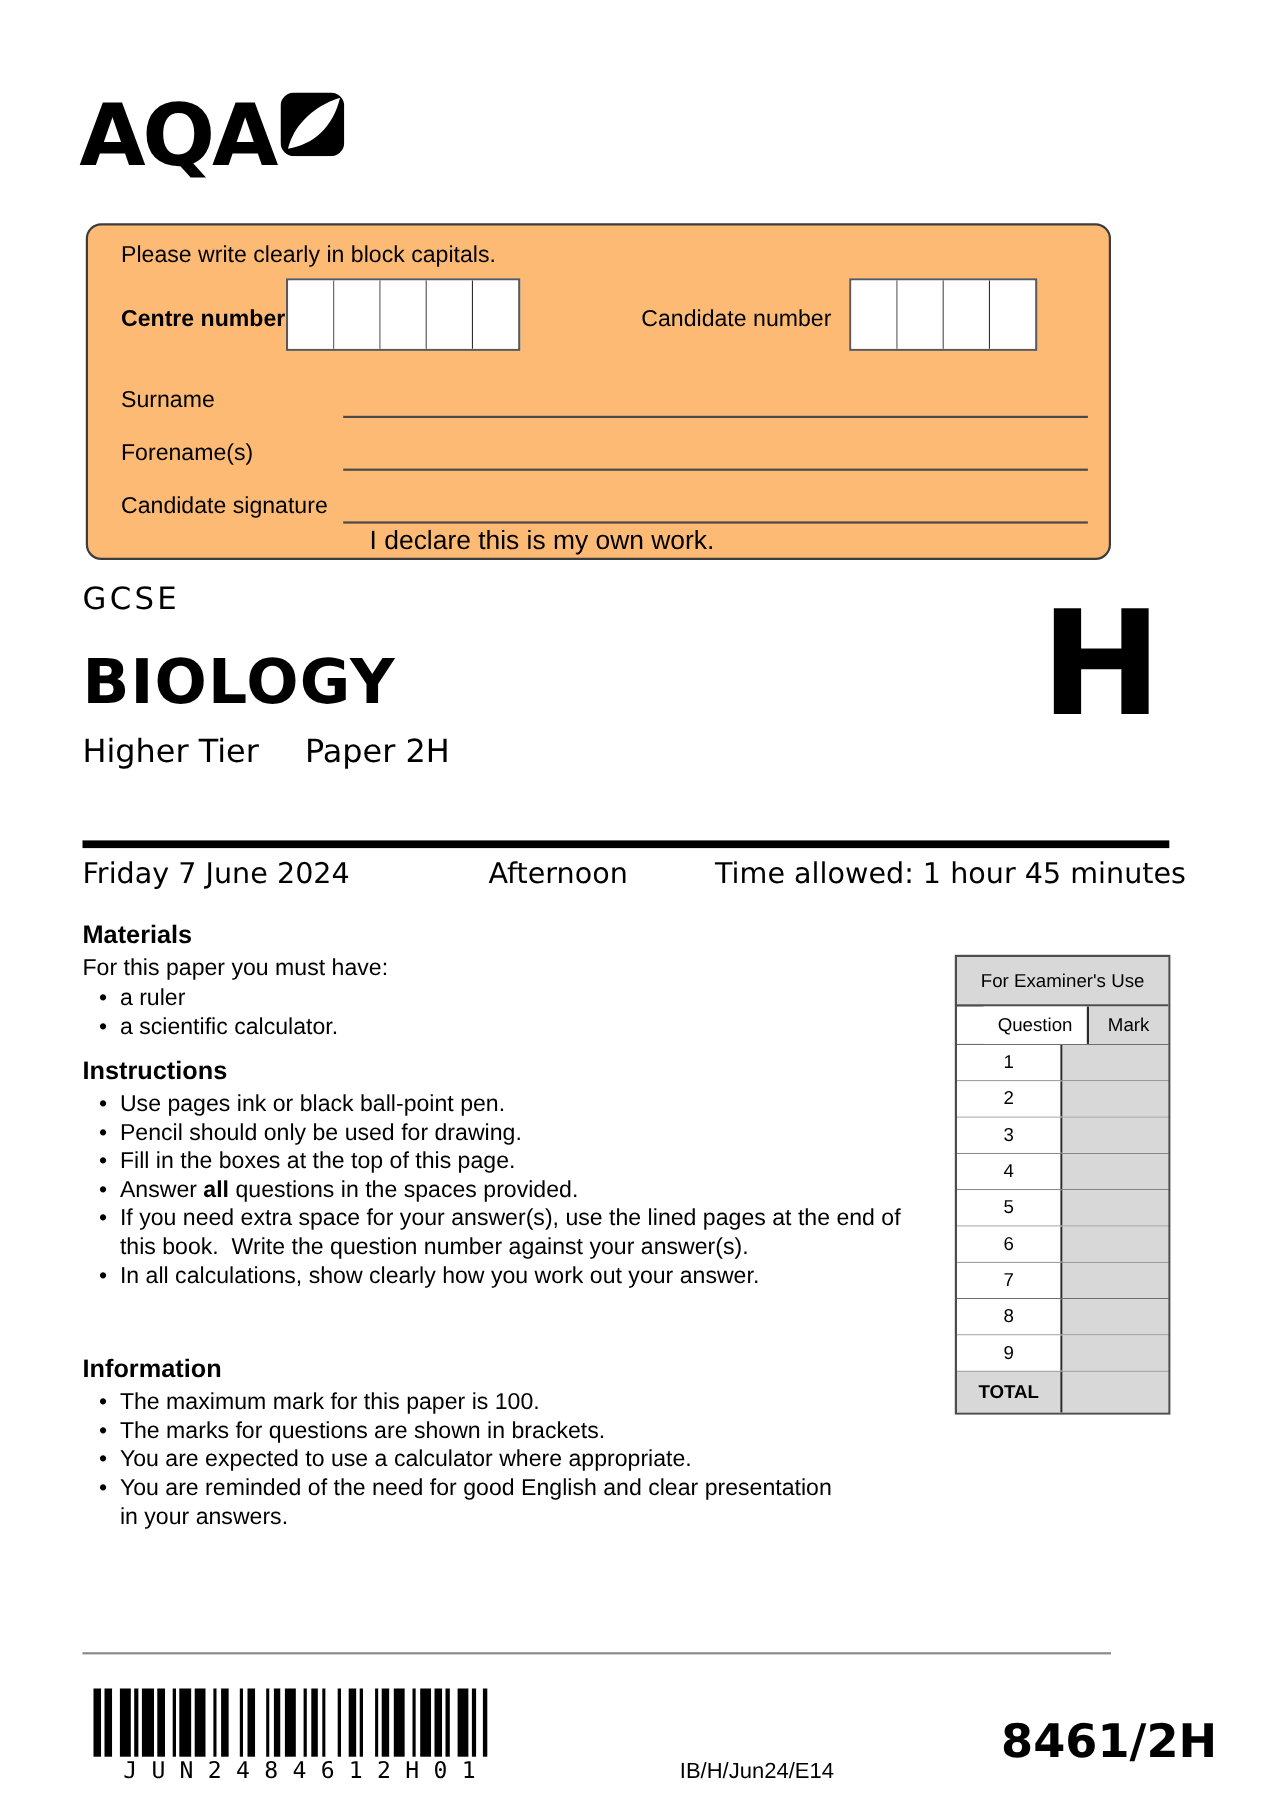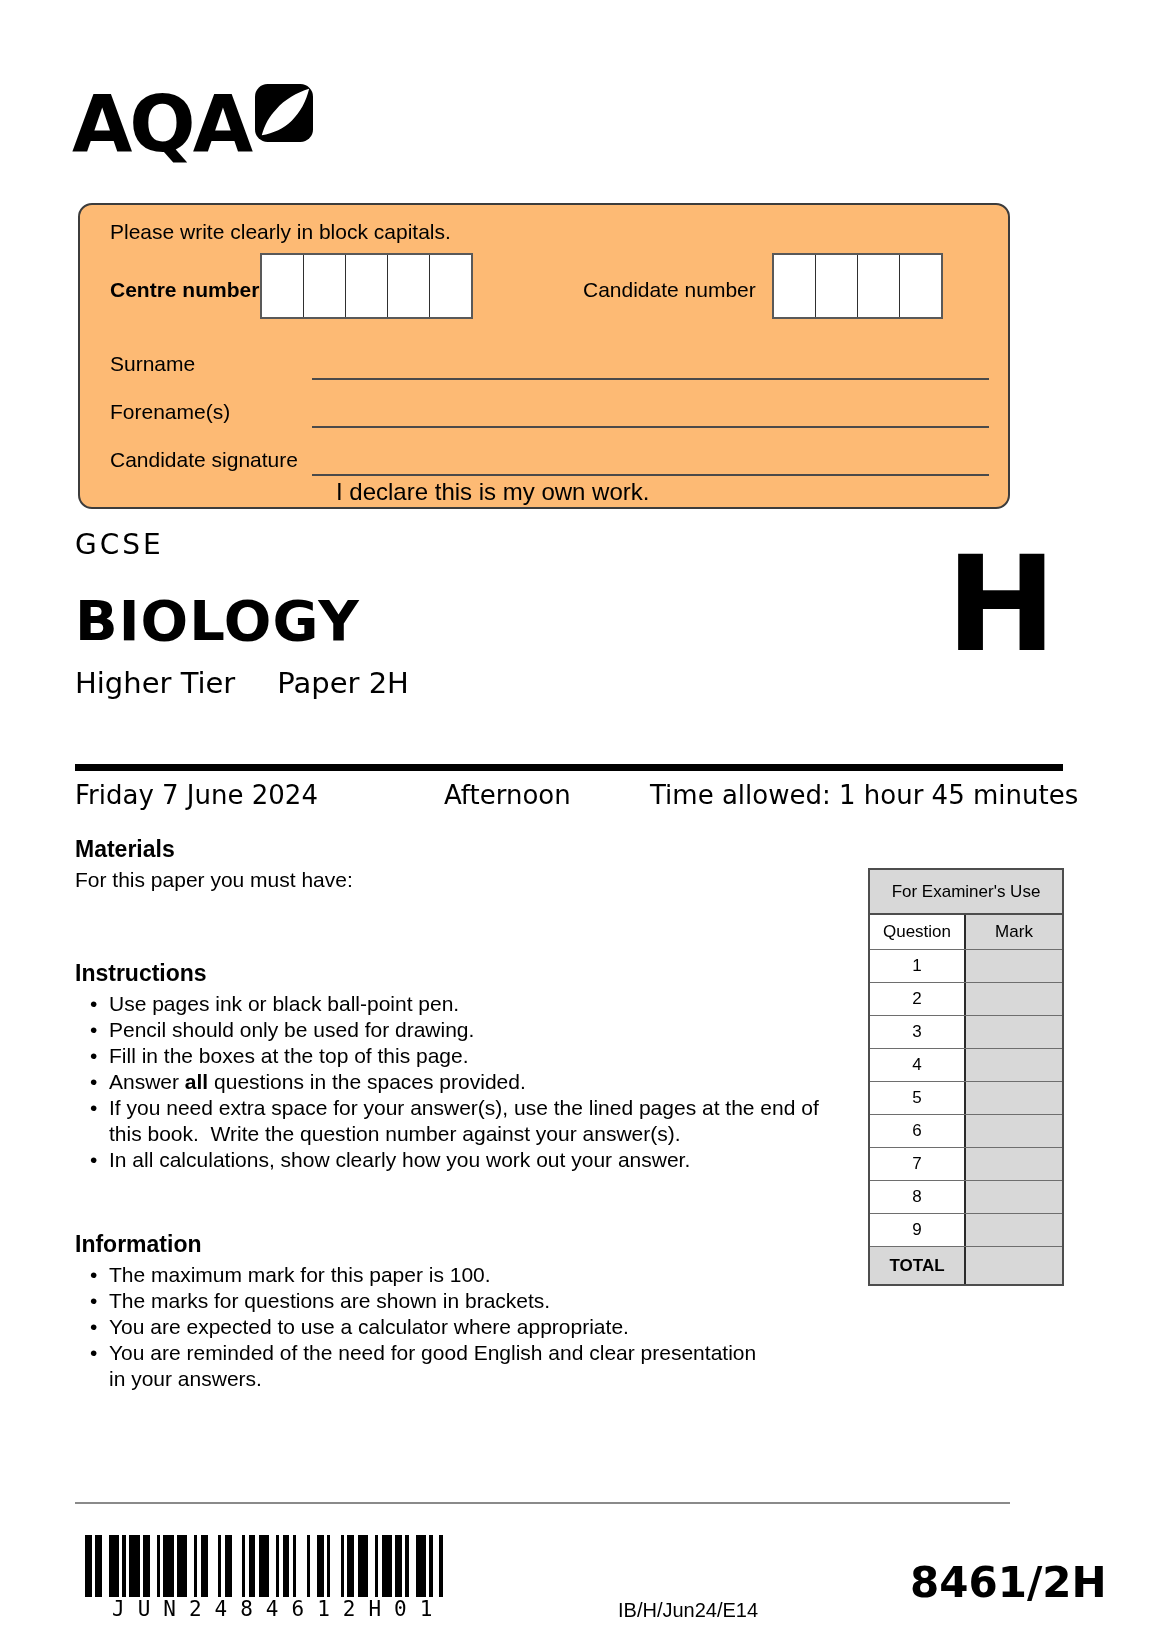--- a/index.html
+++ b/index.html
@@ -58,21 +58,21 @@
   
   .ex-table{position:absolute;left:868px;top:868px;width:192px;border:2px solid #4d4d4d;
             font-size:17px;background:#fff;}
   .ex-header{height:43px;background:#d8d8d8;border-bottom:2px solid #4d4d4d;
              display:flex;align-items:center;justify-content:center;}
   .ex-row{display:flex;border-bottom:1px solid #6e6e6e;}
   .ex-row:last-child{border-bottom:none;}
   .ex-q{width:94px;border-right:2px solid #2b2b2b;display:flex;align-items:center;
         justify-content:center;height:32px;background:#fff;}
   .ex-m{flex:1;background:#d8d8d8;display:flex;align-items:center;justify-content:center;}
-  .ex-sub .ex-q{height:34px;}
+  .ex-sub .ex-q{height:34px;margin-left:24px;}
   .ex-total .ex-q{height:37px;background:#d8d8d8;font-weight:700;}
   
   .rule-thin{position:absolute;left:75px;top:1502px;width:935px;height:2px;background:#8a8a8a;}
   .barcode{position:absolute;left:85px;top:1535px;width:358px;height:62px;display:flex;}
   .bc-bar{background:#000;height:100%;}
   .bc-space{background:#fff;height:100%;}
   .barcode-label{position:absolute;left:112px;top:1597px;font-family:"DejaVu Sans Mono",monospace;
                  font-size:21px;letter-spacing:13px;}
   .footer-ref{position:absolute;left:618px;top:1599px;font-size:20px;}
   .paper-code{position:absolute;left:910px;top:1558px;font-family:"DejaVu Sans",sans-serif;
@@ -132,20 +132,24 @@
 
   <div class="rule-thick"></div>
 
   <div class="session date">Friday 7 June 2024</div>
   <div class="session tod">Afternoon</div>
   <div class="session time">Time allowed: 1 hour 45 minutes</div>
 
   <div class="block materials">
     <h3>Materials</h3>
     <p>For this paper you must have:</p>
+    <ul class="bullets">
+        <li>a ruler</li>
+        <li>a scientific calculator.</li>
+      </ul>
   </div>
 
   <div class="block instructions">
     <h3>Instructions</h3>
     <ul class="bullets">
         <li>Use pages ink or black ball-point pen.</li>
         <li>Pencil should only be used for drawing.</li>
         <li>Fill in the boxes at the top of this page.</li>
         <li><span>Answer </span><b>all</b><span> questions in the spaces provided.</span></li>
         <li>If you need extra space for your answer(s), use the lined pages at the end of

